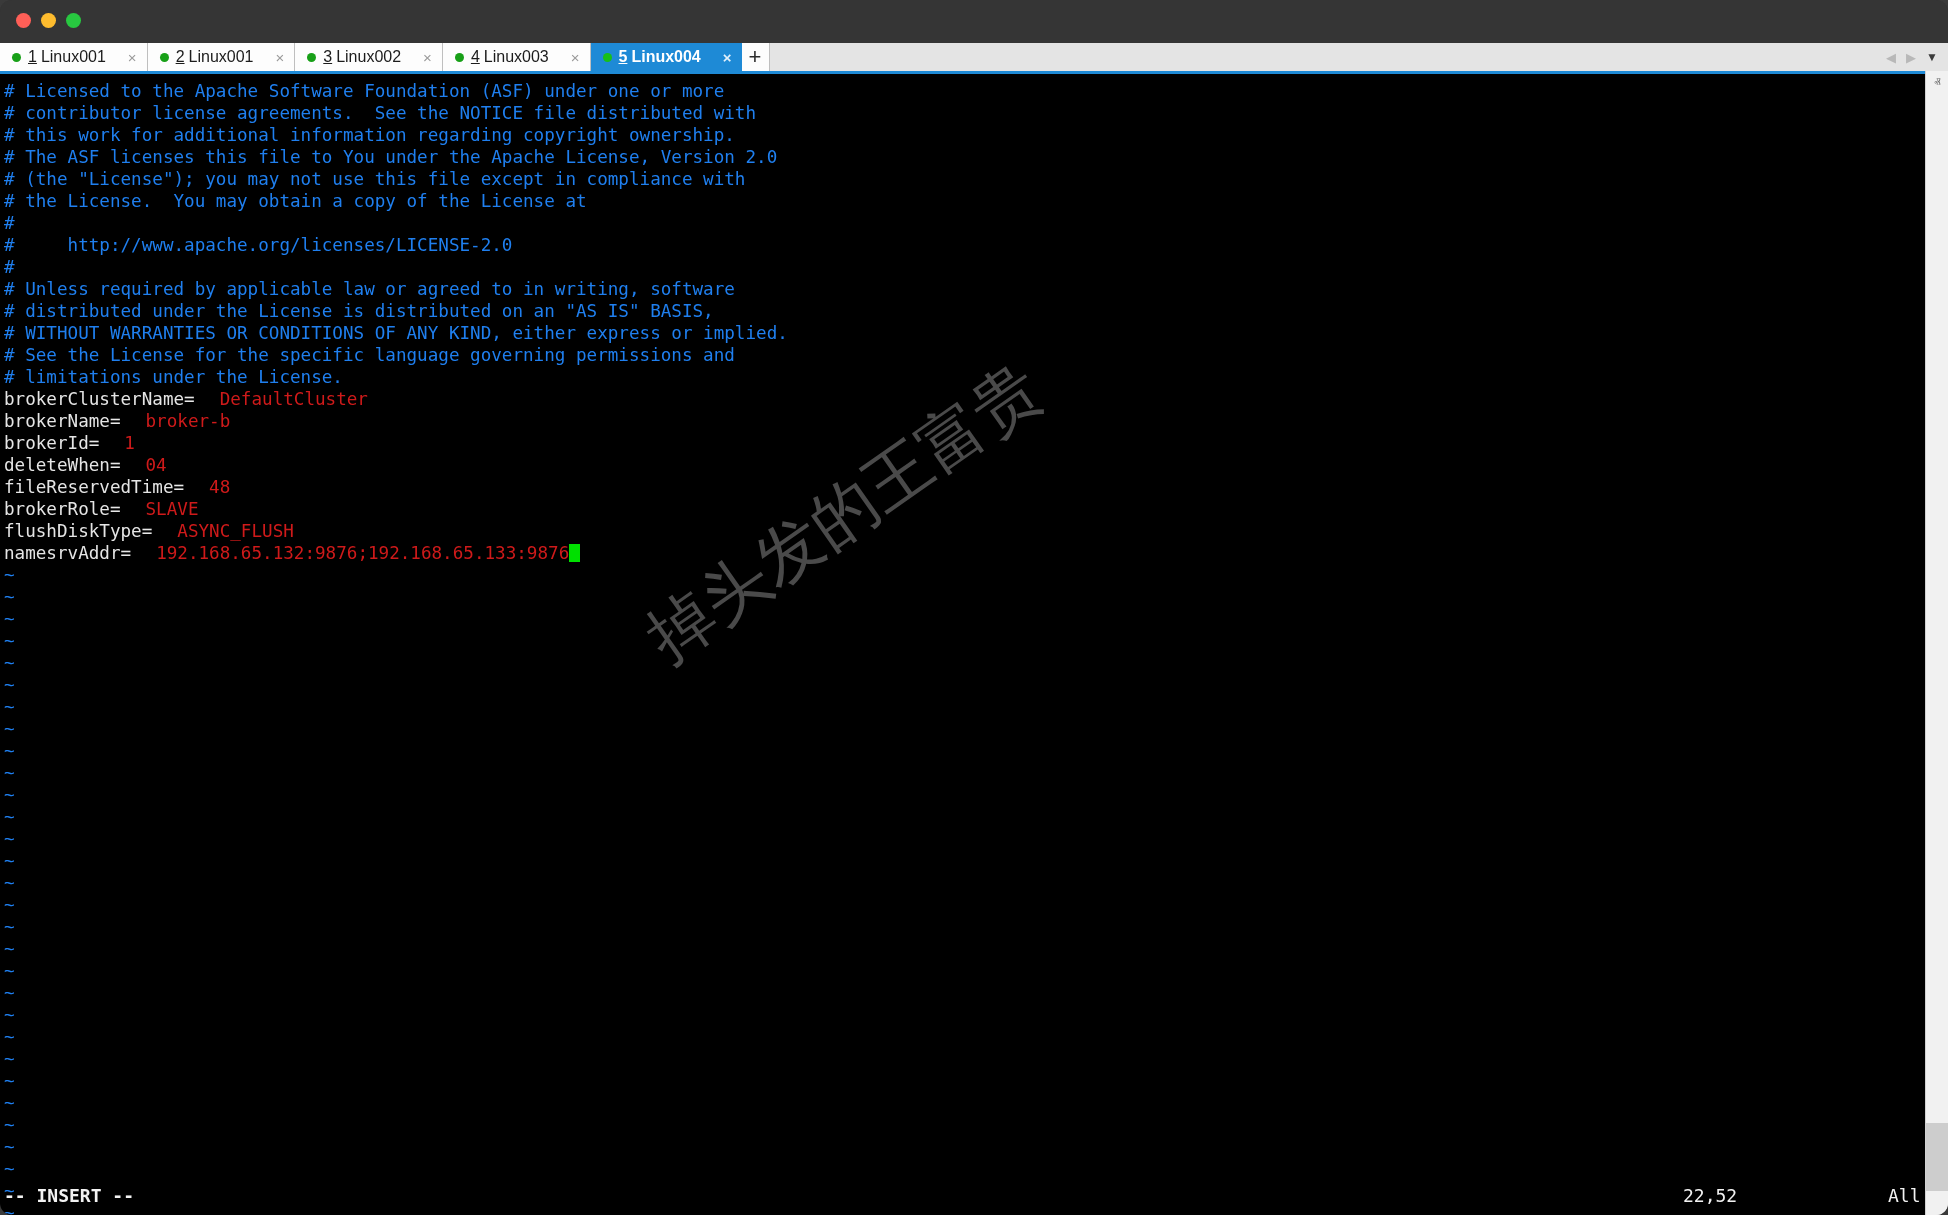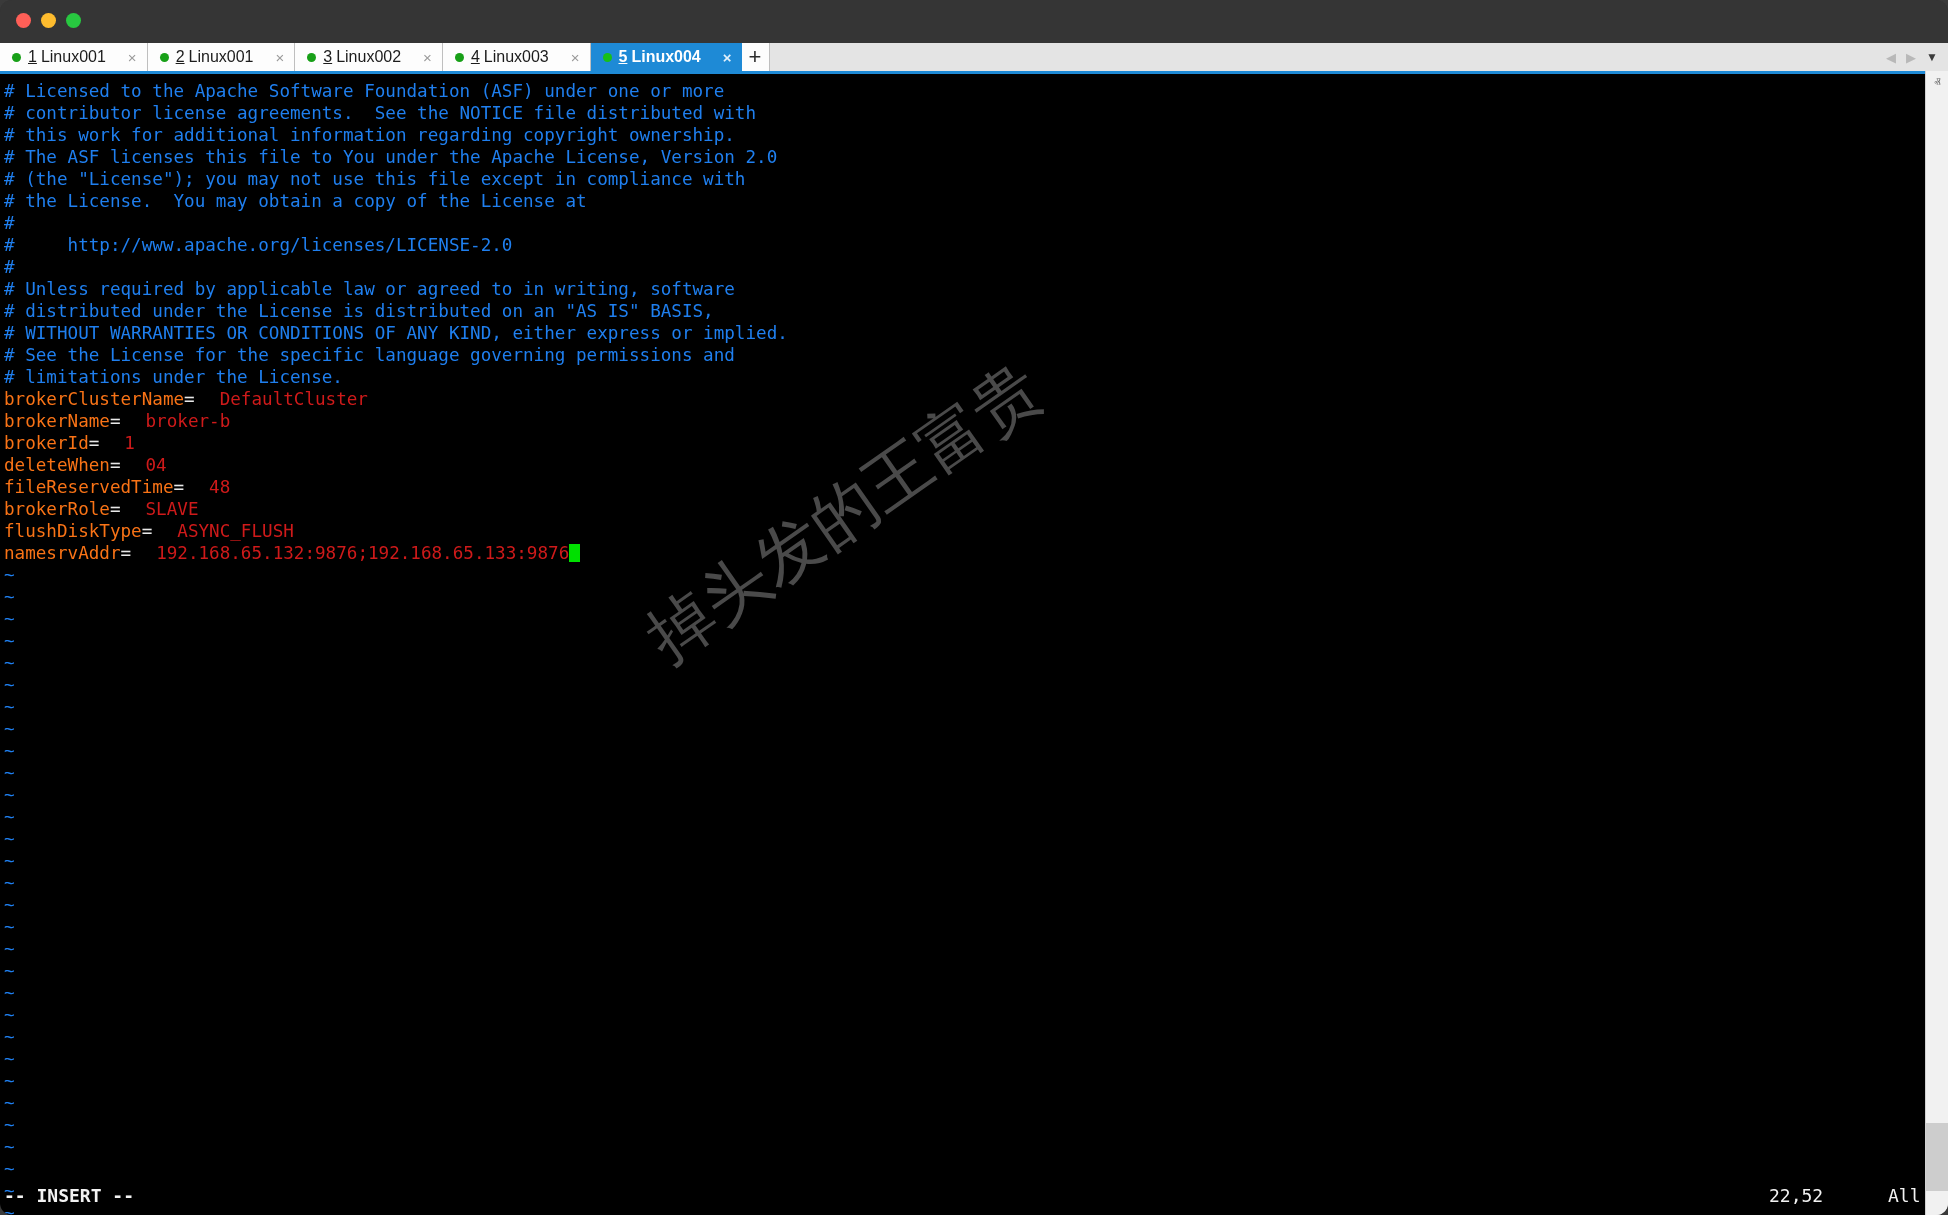--- a/index.html
+++ b/index.html
@@ -101,21 +101,21 @@
     width: 1925px;
     font-family: "DejaVu Sans Mono", "Liberation Mono", monospace;
     font-size: 17.6px;
     line-height: 22px;
     letter-spacing: 0px;
     white-space: pre;
     z-index: 3;
   }
   .row { height: 22px; padding-left: 4px; }
   .cmt { color: #1f7fef; text-align: right; }
-  .key { color: #f97316; }
+  .key { color: #e5e5e5; }
   .eq  { color: #e8e8e8; }
   .val { color: #cf1a1a; padding-left: 25px; }
   .til { color: #1f7fef; }
   .cursor {
     display: inline-block;
     width: 11px; height: 18px;
     background: #00e000;
     vertical-align: -3px;
   }
 
@@ -143,21 +143,21 @@
   #statusline {
     position: absolute; left: 0; bottom: 6px;
     width: 1925px; height: 26px;
     color: #f2f2f2;
     font-family: "DejaVu Sans Mono", "Liberation Mono", monospace;
     font-size: 18px;
     line-height: 26px;
     z-index: 4;
   }
   #st-mode { position: absolute; left: 4px; font-weight: bold; }
-  #st-pos  { position: absolute; left: 1769px; }
+  #st-pos  { position: absolute; left: 1683px; }
   #st-scroll { position: absolute; left: 1888px; }
 
   
   #vscroll {
     position: absolute; right: 0; top: 71px;
     width: 23px; height: 1144px;
     background: #f1f1f1;
     border-left: 1px solid #d2d2d2;
   }
   .sbbtn {

